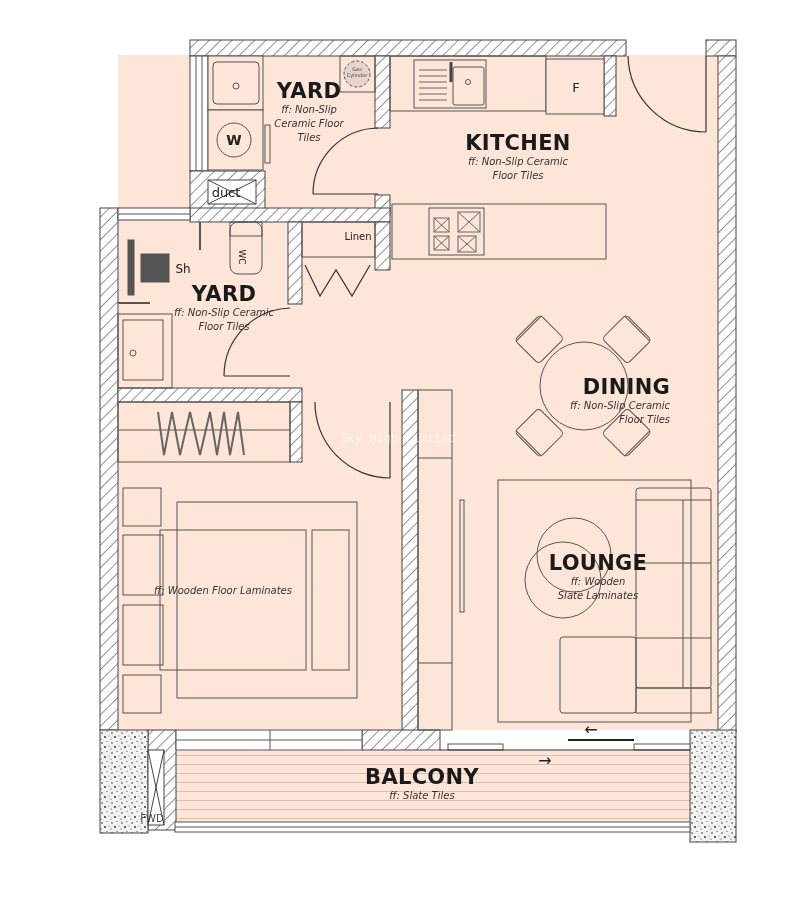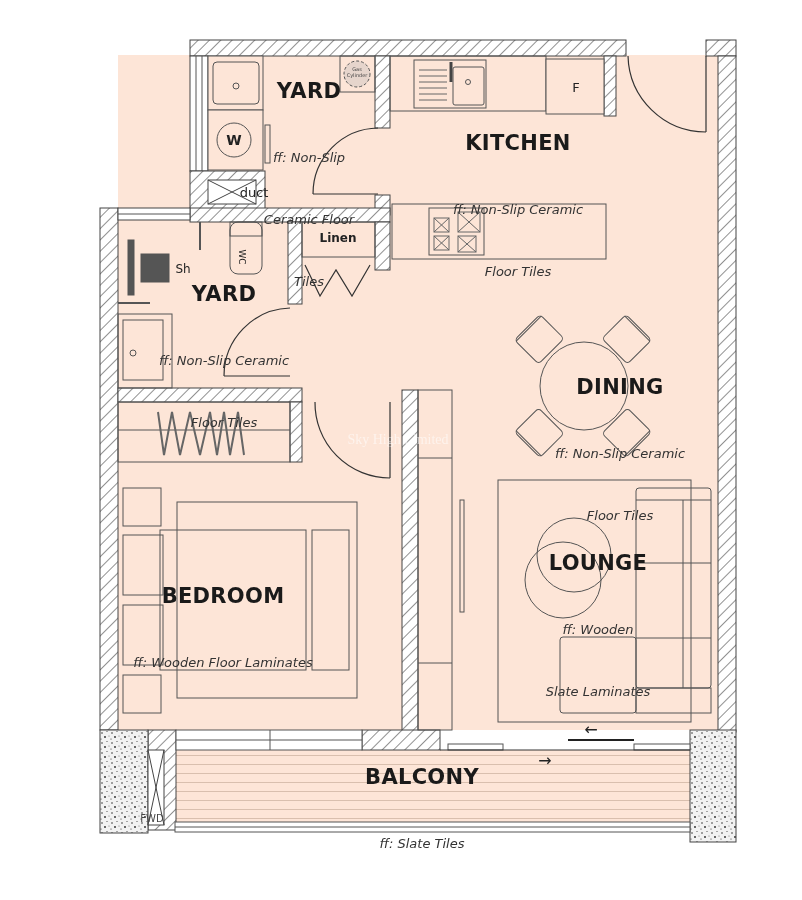--- a/index.html
+++ b/index.html
@@ -1,22 +1,22 @@
 <!DOCTYPE html>
 <html><head>
 <meta charset="utf-8">
 <style>
   html, body { margin:0; padding:0; background:#ffffff; }
   body { width:802px; height:900px; position:relative; overflow:hidden; font-family:"DejaVu Sans", sans-serif; }
   #plan { position:absolute; left:0; top:0; width:802px; height:900px; }
   .label { position:absolute; text-align:center; color:#1a1a1a; white-space:nowrap; transform:translateX(-50%); }
   .room-name { font-family:"DejaVu Sans", sans-serif; font-weight:bold; font-size:21px; letter-spacing:0.3px; line-height:24px; }
-  .finish { font-family:"DejaVu Sans", sans-serif; font-style:italic; font-size:13px; line-height:14px; color:#333;margin-top:48px; }
+  .finish { font-family:"DejaVu Sans", sans-serif; font-style:italic; font-size:10px; line-height:14px; color:#333; }
   .small { font-family:"DejaVu Sans", sans-serif; font-size:12px; color:#222; }
-  .watermark { position:absolute; font-family:Liberation Serif, serif; font-size:14px; color:rgba(255,255,255,0.55); transform:translateX(-50%); white-space:nowrap; }
+  .watermark { position:absolute; font-family:Liberation Mono, monospace; font-size:12px; color:rgba(255,255,255,0.55); transform:translateX(-50%); white-space:nowrap; }
 </style>
 </head>
 <body>
 
 <svg id="plan" viewBox="0 0 802 900" xmlns="http://www.w3.org/2000/svg">
   <defs>
     <pattern id="hatch" patternUnits="userSpaceOnUse" width="8" height="8" patternTransform="rotate(45)">
       <rect width="8" height="8" fill="#ffffff"></rect>
       <line x1="0" y1="0" x2="0" y2="8" stroke="#555" stroke-width="1.3"></line>
     </pattern>
@@ -256,47 +256,46 @@
   <div class="finish">ff: Non-Slip Ceramic</div>
   <div class="finish">Floor Tiles</div>
 </div>
 
 <div class="label" style="left:224px; top:282px;">
   <div class="room-name">YARD</div>
   <div class="finish">ff: Non-Slip Ceramic</div>
   <div class="finish">Floor Tiles</div>
 </div>
 
-<div class="label" style="left:620px; top:375px;">
+<div class="label" style="left:620px; top:375px;text-align:right;">
   <div class="room-name">DINING</div>
   <div class="finish">ff: Non-Slip Ceramic</div>
   <div class="finish">Floor Tiles</div>
 </div>
 
 <div class="label" style="left:598px; top:551px;">
   <div class="room-name">LOUNGE</div>
   <div class="finish">ff: Wooden</div>
   <div class="finish">Slate Laminates</div>
 </div>
 
 <div class="label" style="left:223px; top:584px;">
-  <div class="room-name">BEDROOM</div>
   <div class="finish">ff: Wooden Floor Laminates</div>
 </div>
 
 <div class="label" style="left:422px; top:765px;">
   <div class="room-name">BALCONY</div>
   <div class="finish">ff: Slate Tiles</div>
 </div>
 
 <div class="label" style="left:357px; top:66px; font-size:5px; line-height:6px; color:#444;">
   <div>Gas</div>
   <div>Cylinder</div>
 </div>
 <div class="label small" style="left:234px; top:132px; font-weight:bold; font-size:14px;">W</div>
-<div class="label small" style="left:226px; top:185px; font-size:13px;margin-left:28px;">duct</div>
+<div class="label small" style="left:226px; top:185px; font-size:13px;">duct</div>
 <div class="label small" style="left:576px; top:80px; font-size:13px;">F</div>
-<div class="label small" style="left:338px; top:231px; font-size:12px;font-weight:bold;">Linen</div>
+<div class="label small" style="left:358px; top:231px; font-size:10px;">Linen</div>
 <div class="label small" style="left:242px; top:252px; font-size:9px; transform:translateX(-50%) rotate(90deg);">WC</div>
 <div class="label small" style="left:183px; top:262px; font-size:12px;text-align:center;">Sh</div>
 <div class="label small" style="left:152px; top:813px; font-size:10px; color:#444;">FWD</div>
 <div class="label small" style="left:591px; top:720px; font-size:16px;">←</div>
 <div class="label small" style="left:545px; top:751px; font-size:16px;">→</div>
 
 </body></html>

